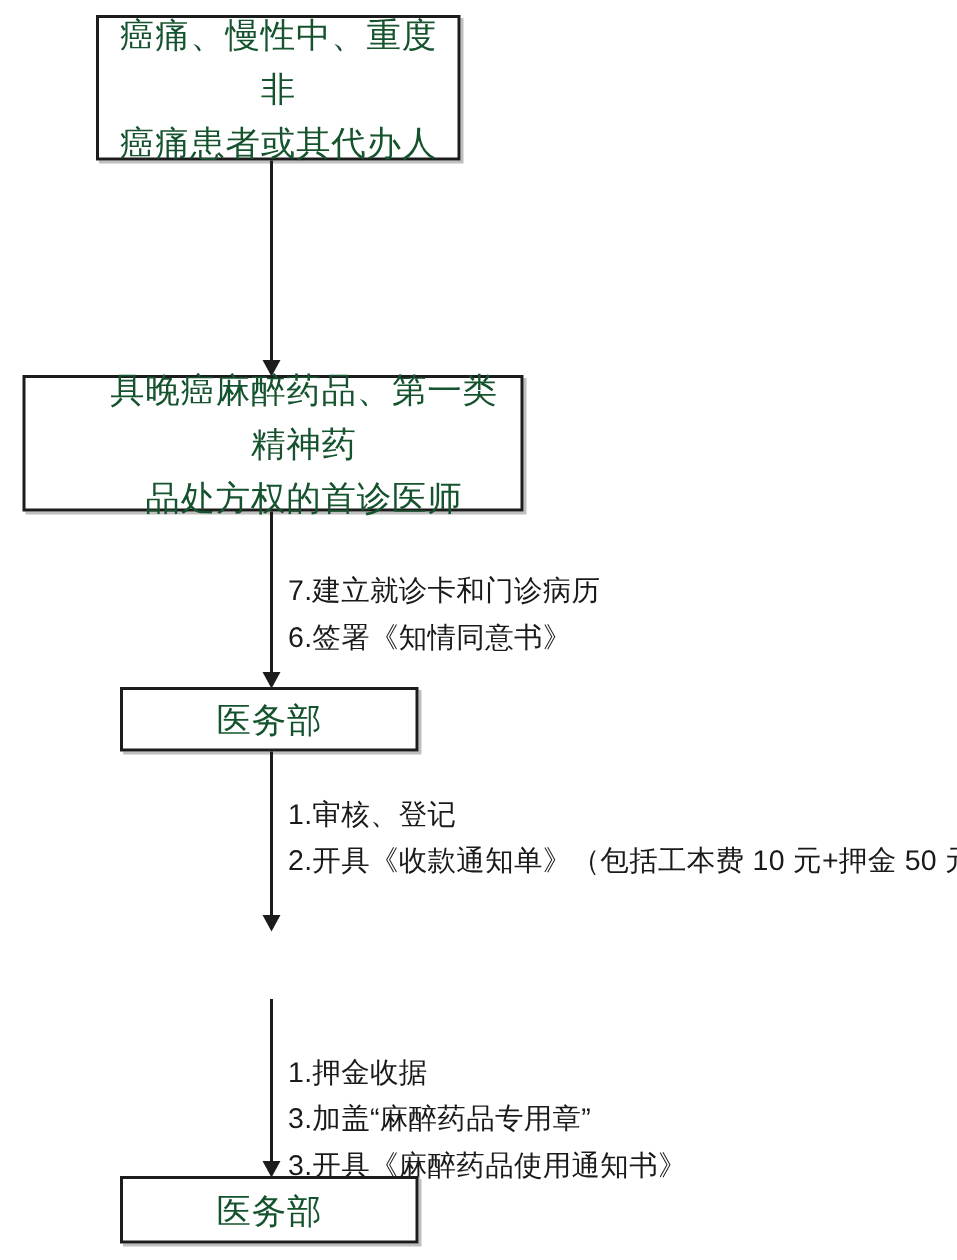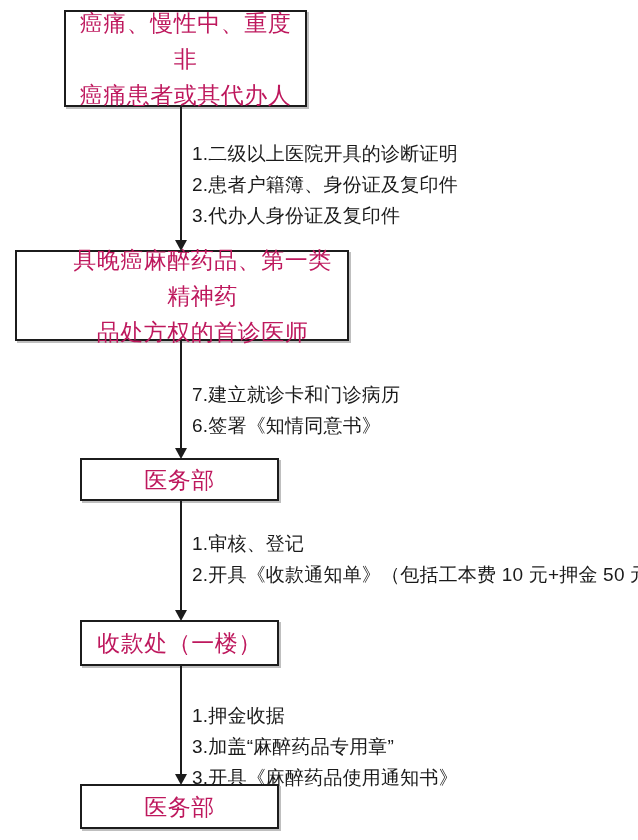--- a/index.html
+++ b/index.html
@@ -30,21 +30,21 @@
     box-shadow: 2px 2px 0 0 #bfbfbf;
     display: flex;
     align-items: center;
     justify-content: center;
     text-align: center;
   }
   .node-text {
     font-size: 23px;
     line-height: 36px;
     letter-spacing: 0.5px;
-    color: #be185d;
+    color: #14532d;
     white-space: pre-line;
     padding: 0 6px;
   }
   .node.wide .node-text { font-size: 23px; }
   .node.small .node-text { font-size: 23px; line-height: 26px; }
 
   
   #node-applicant { left: 64px;  top: 10px;  width: 243px; height: 97px; }
   #node-physician { left: 15px;  top: 250px; width: 334px; height: 91px; padding-left: 41px; }
   #node-medaffairs-1 { left: 80px; top: 458px; width: 199px; height: 43px; }
@@ -114,25 +114,20 @@
   <div class="node wide" id="node-applicant">
     <div class="node-text">癌痛、慢性中、重度非
 癌痛患者或其代办人</div>
   </div>
 
   <div class="connector" id="conn-1">
     <div class="stem"></div>
     <div class="head"></div>
   </div>
 
-  <div class="note" id="note-1">
-    <div class="note-line">1.二级以上医院开具的诊断证明</div>
-    <div class="note-line">2.患者户籍簿、身份证及复印件</div>
-    <div class="note-line">3.代办人身份证及复印件</div>
-  </div>
 
   <div class="node wide" id="node-physician">
     <div class="node-text">具晚癌麻醉药品、第一类精神药
 品处方权的首诊医师</div>
   </div>
 
   <div class="connector" id="conn-2">
     <div class="stem"></div>
     <div class="head"></div>
   </div>
@@ -149,23 +144,20 @@
   <div class="connector" id="conn-3">
     <div class="stem"></div>
     <div class="head"></div>
   </div>
 
   <div class="note" id="note-3">
     <div class="note-line">1.审核、登记</div>
     <div class="note-line">2.开具《收款通知单》（包括工本费 10 元+押金 50 元）</div>
   </div>
 
-  <div class="node small" id="node-cashier">
-    <div class="node-text">收款处（一楼）</div>
-  </div>
 
   <div class="connector" id="conn-4">
     <div class="stem"></div>
     <div class="head"></div>
   </div>
 
   <div class="note" id="note-4">
     <div class="note-line">1.押金收据</div>
     <div class="note-line">3.加盖“麻醉药品专用章”</div>
     <div class="note-line">3.开具《麻醉药品使用通知书》</div>

